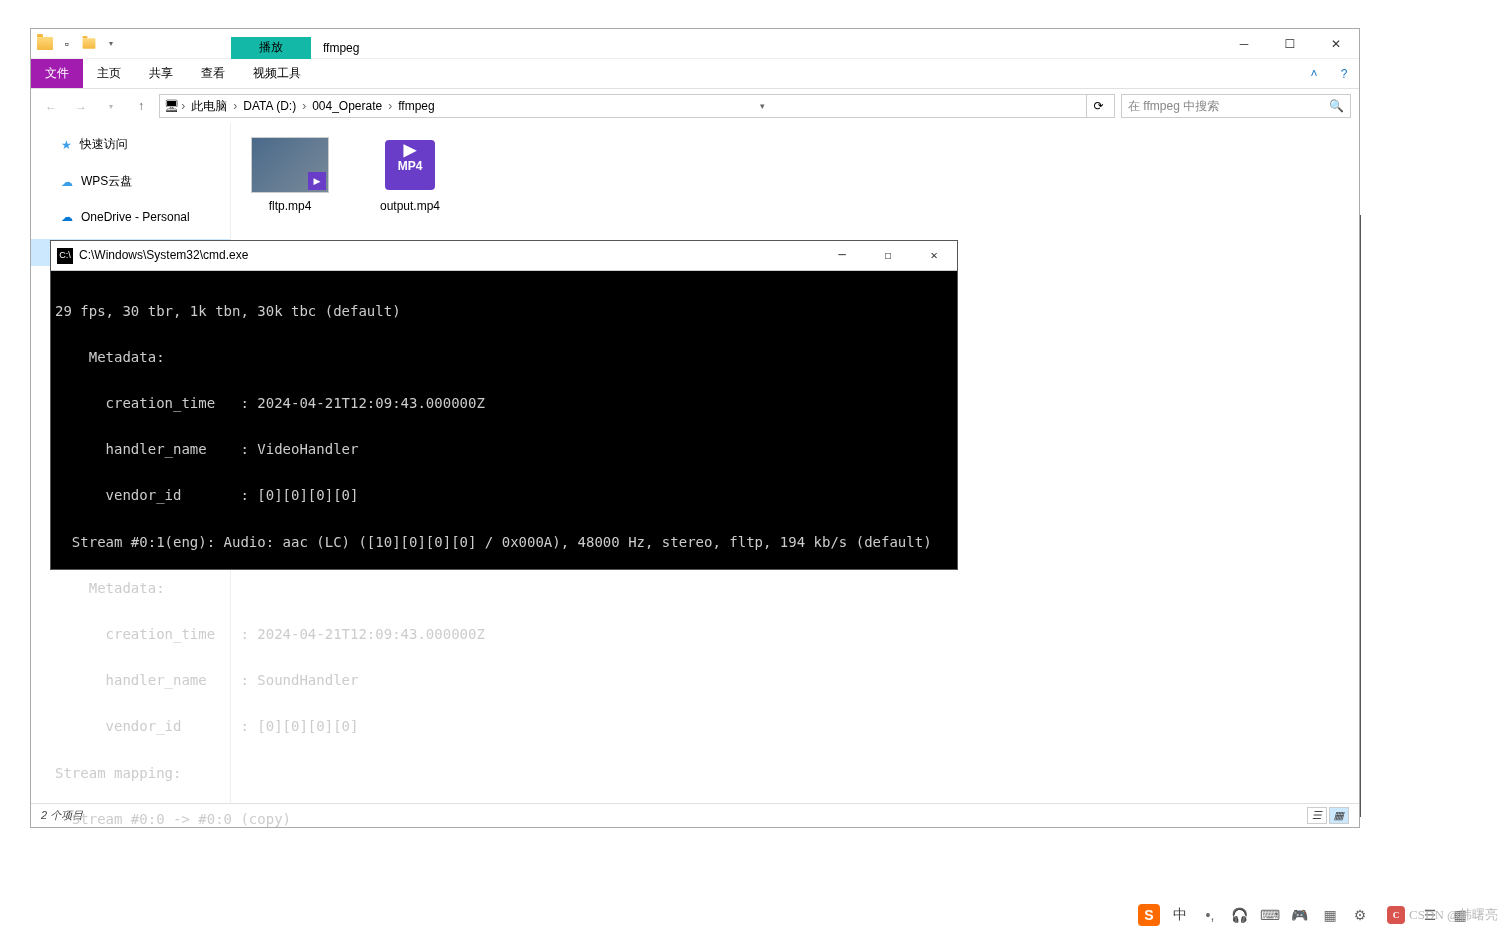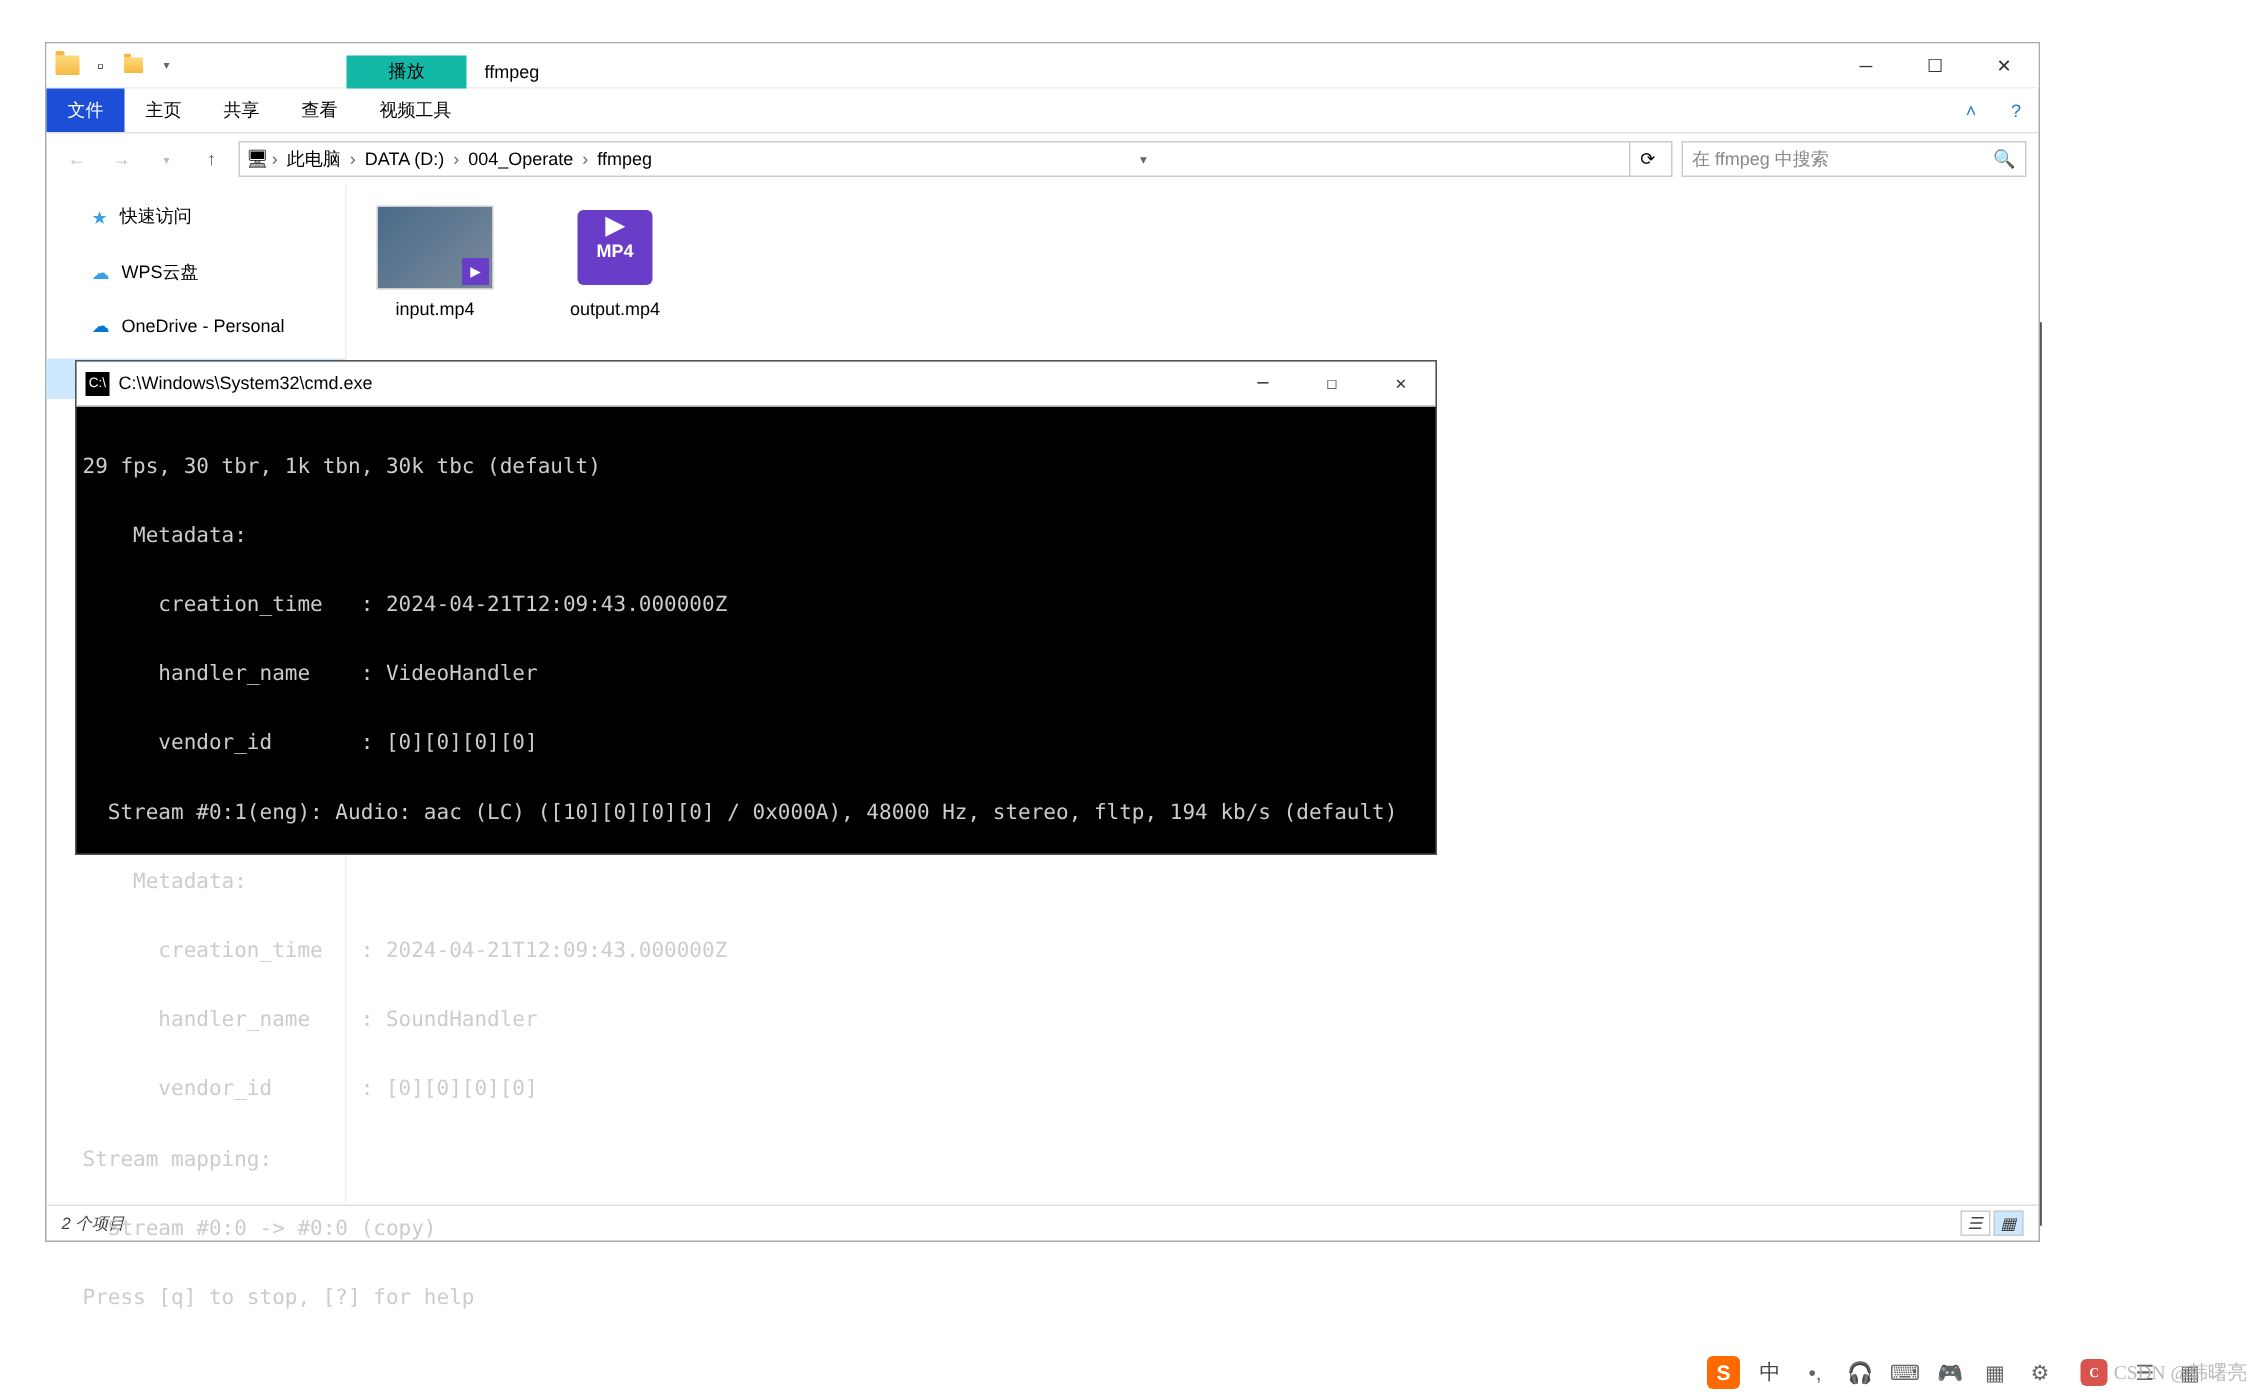--- a/index.html
+++ b/index.html
@@ -14,21 +14,21 @@
   .folder-ico::before { content: ''; position: absolute; top: -3px; left: 0; width: 6px; height: 3px; background: #f5b942; border-radius: 1px 1px 0 0; }
   .tabs-row { display: flex; align-items: flex-end; height: 30px; }
   .ctx-tab { width: 80px; height: 22px; display: flex; align-items: center; justify-content: center; font-size: 12px; }
   .ctx-tab.pink { background: #14b8a6; }
   .title-tab { padding: 0 12px; font-size: 12px; display: flex; align-items: center; height: 22px; }
   .win-controls { margin-left: auto; display: flex; }
   .win-btn { width: 46px; height: 30px; display: flex; align-items: center; justify-content: center; font-size: 12px; color: #333; }
 
   .ribbon { height: 30px; display: flex; align-items: stretch; border-bottom: 1px solid #e0e0e0; }
   .ribbon-tab { padding: 0 14px; display: flex; align-items: center; font-size: 12px; }
-  .ribbon-tab.file { background: #1d4ed8; color: #fff; }
+  .ribbon-tab.file { background: #a21caf; color: #fff; }
   .ribbon-spacer { flex: 1; }
   .ribbon-help { width: 30px; display: flex; align-items: center; justify-content: center; color: #1979ca; }
 
   .addr-row { height: 34px; display: flex; align-items: center; gap: 6px; padding: 0 8px; }
   .nav-btn { width: 24px; height: 24px; display: flex; align-items: center; justify-content: center; color: #555; }
   .nav-btn.disabled { color: #bbb; }
   .addressbar { flex: 1; height: 24px; border: 1px solid #ccc; display: flex; align-items: center; padding: 0 4px; gap: 2px; }
   .crumb { padding: 0 4px; display: flex; align-items: center; gap: 4px; }
   .crumb-sep { color: #666; }
   .refresh-btn { width: 24px; height: 24px; border-left: 1px solid #ccc; display: flex; align-items: center; justify-content: center; margin-left: auto; }
@@ -156,21 +156,21 @@
       <div class="side-item selected">
           <span class="pc-ico"></span>
           <span>此电脑</span>
         </div>
     </div>
     <div class="files-area">
       <div class="file-item">
         <div class="file-thumb thumb-video">
           <div class="play-overlay">▶</div>
         </div>
-        <div class="file-label">input.mp4</div>
+        <div class="file-label">fltp.mp4</div>
       </div>
       <div class="file-item">
         <div class="file-thumb">
           <div class="thumb-mp4">
               <div style="font-size:16px">▶</div>
               <div>MP4</div>
             </div>
         </div>
         <div class="file-label">output.mp4</div>
       </div>
@@ -233,21 +233,20 @@
     <div class="term-line">      creation_time   : 2024-04-21T12:09:43.000000Z</div>
     <div class="term-line">      handler_name    : VideoHandler</div>
     <div class="term-line">      vendor_id       : [0][0][0][0]</div>
     <div class="term-line">  Stream #0:1(eng): Audio: aac (LC) ([10][0][0][0] / 0x000A), 48000 Hz, stereo, fltp, 194 kb/s (default)</div>
     <div class="term-line">    Metadata:</div>
     <div class="term-line">      creation_time   : 2024-04-21T12:09:43.000000Z</div>
     <div class="term-line">      handler_name    : SoundHandler</div>
     <div class="term-line">      vendor_id       : [0][0][0][0]</div>
     <div class="term-line">Stream mapping:</div>
     <div class="term-line">  Stream #0:0 -&gt; #0:0 (copy)</div>
-    <div class="term-line">Press [q] to stop, [?] for help</div>
     
     
     
     
     
     
   </div>
 </div>
 
 <div class="taskbar-icons">

